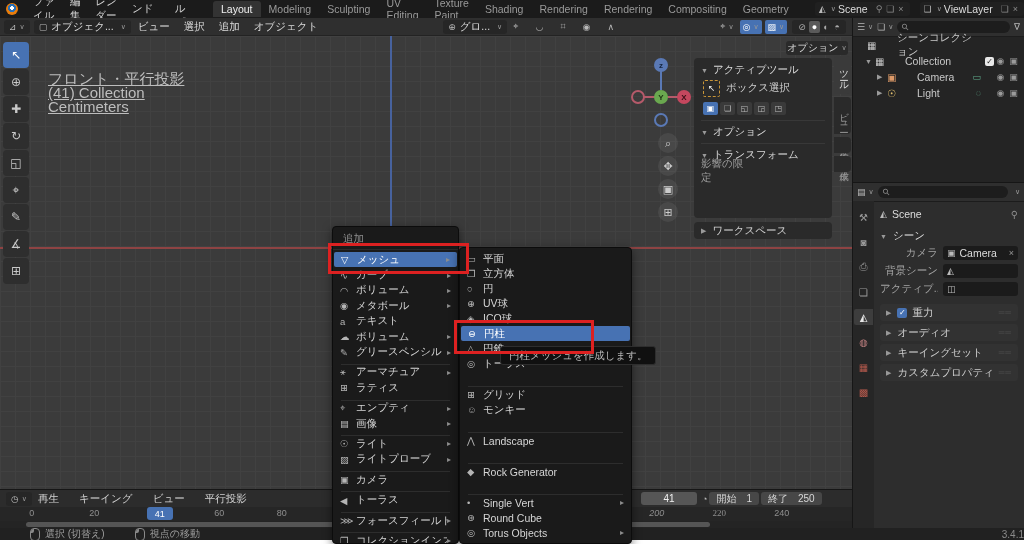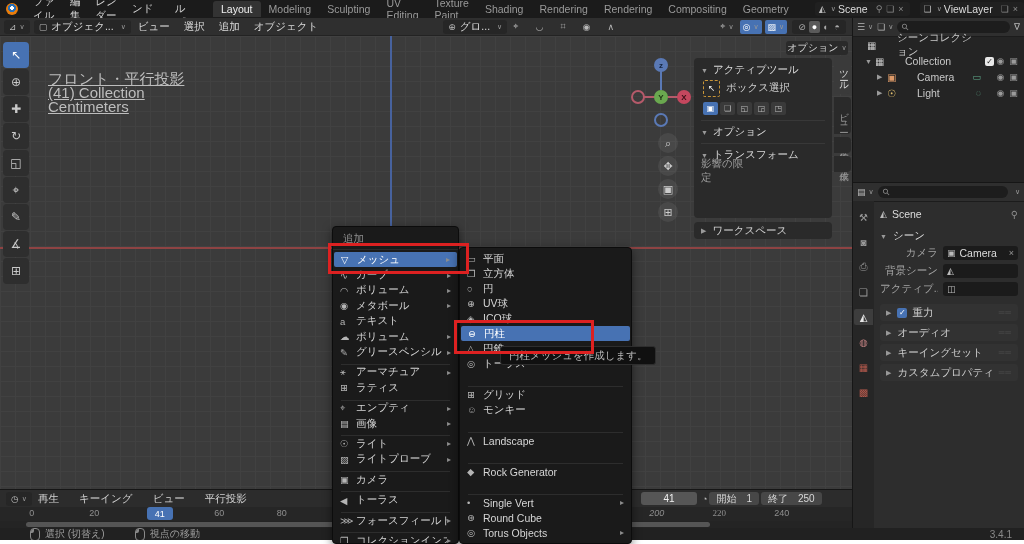--- a/index.html
+++ b/index.html
@@ -139,21 +139,21 @@
   .tick{position:absolute;top:1px;transform:translateX(-50%);color:#8f8f8f;font-size:9px;}
   #tl-playhead{position:absolute;top:0;width:26px;height:13px;background:#4772b3;border-radius:3px;color:#fff;font-size:9px;display:flex;align-items:center;justify-content:center;}
   #tl-scroll{position:absolute;left:0;top:31px;width:100%;height:8px;background:#242424;}
   #tl-scroll .handle{position:absolute;left:26px;top:1px;width:684px;height:5px;background:#555;border-radius:3px;}
 
   
   #statusbar{position:absolute;left:0;top:528px;width:1024px;height:12px;background:#212121;display:flex;align-items:center;color:#9e9e9e;font-size:10px;}
   .sb-item{display:flex;align-items:center;margin-left:30px;}
   .mouse{position:relative;width:8px;height:11px;border:1px solid #8a8a8a;border-radius:4px;margin-right:5px;flex:0 0 auto;}
   .mouse i{position:absolute;left:0;top:0;width:3px;height:4px;background:#8a8a8a;border-radius:3px 0 2px 0;}
-  #sb-version{margin-left:auto;margin-right:12px;color:#8a8a8a;}
+  #sb-version{margin-left:auto;margin-right:0;color:#8a8a8a;}
   #page-white{position:absolute;left:0;top:540px;width:1024px;height:4px;background:#fff;z-index:5;}
 </style>
 </head>
 <body>
 
 <div id="app">
 
   <header id="topbar">
     <span id="blender-logo"></span>
     <div class="row">

